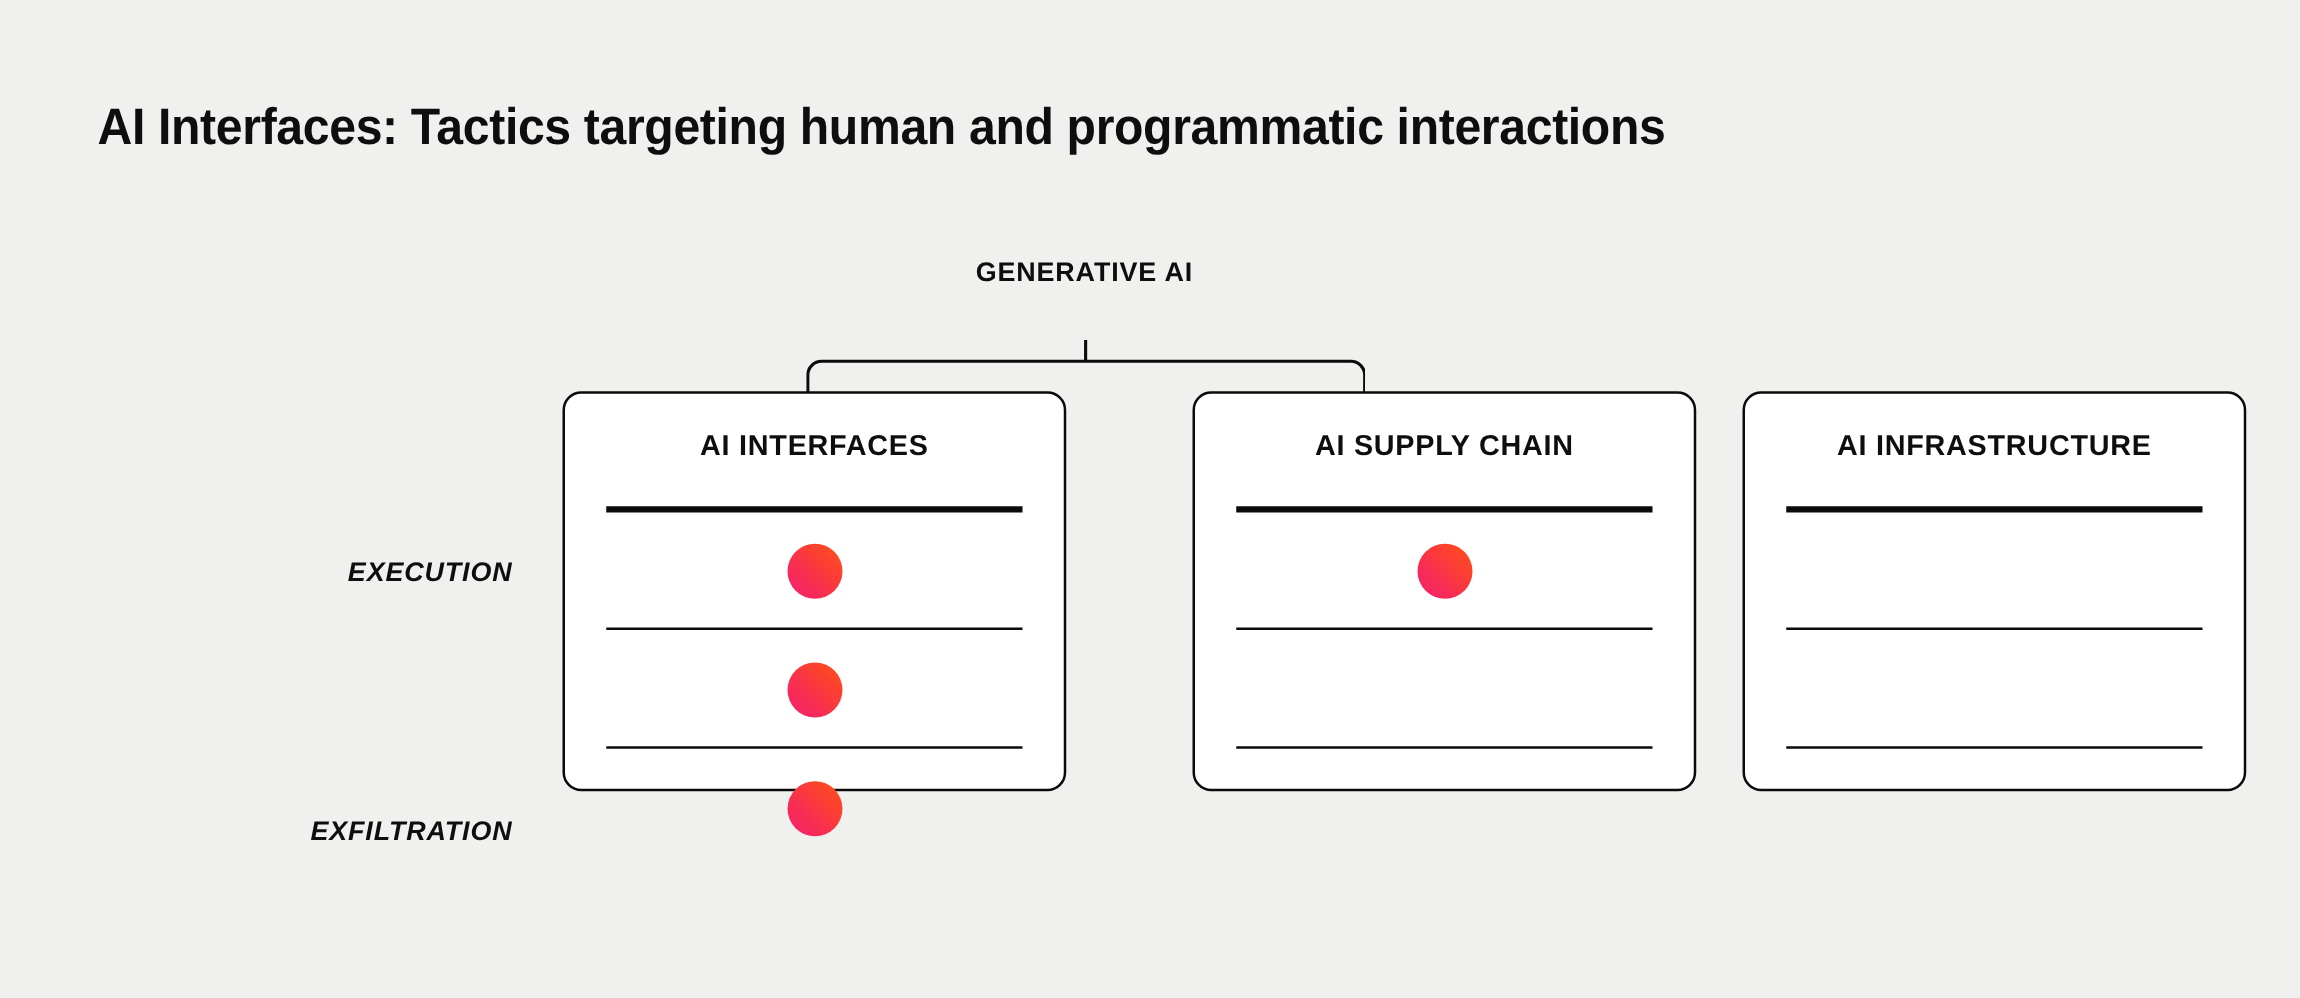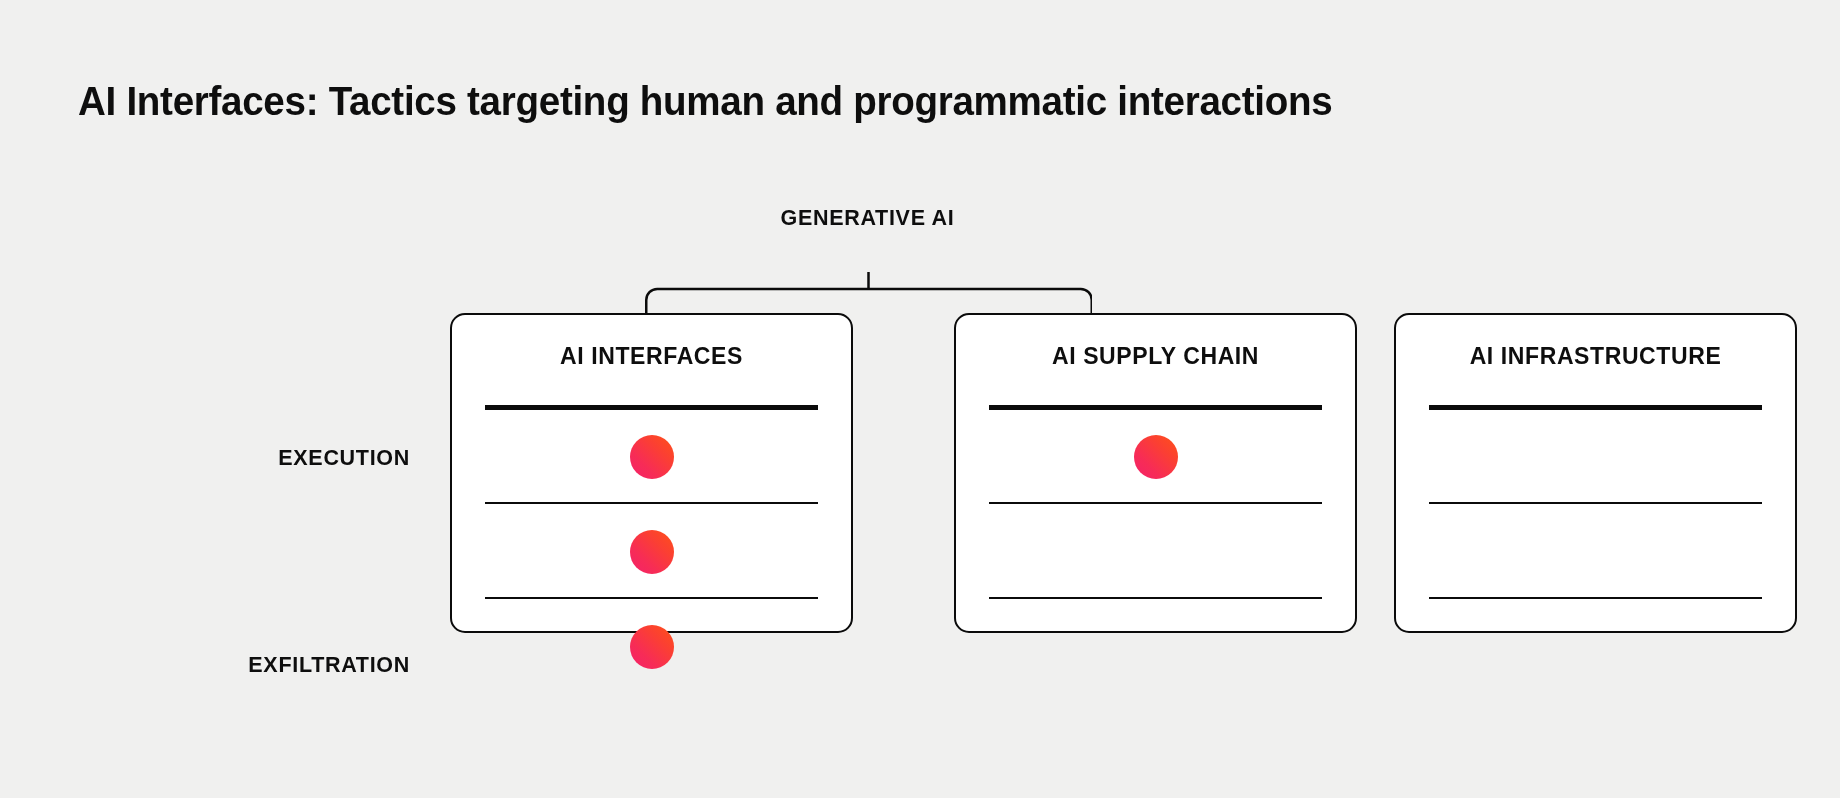--- a/index.html
+++ b/index.html
@@ -59,20 +59,21 @@
   }
   .bracket svg { display: block; }
 
   
   .row-labels {
     position: absolute;
     left: 100px;
     top: 313px;
     width: 310px;
     height: 390px;
+    font-style: italic;
   }
   .row-label {
     position: absolute;
     right: 0;
     width: 100%;
     text-align: right;
     font-size: 21.5px;
     font-weight: bold;
     letter-spacing: 0.7px;
     color: #0e0e0e;

